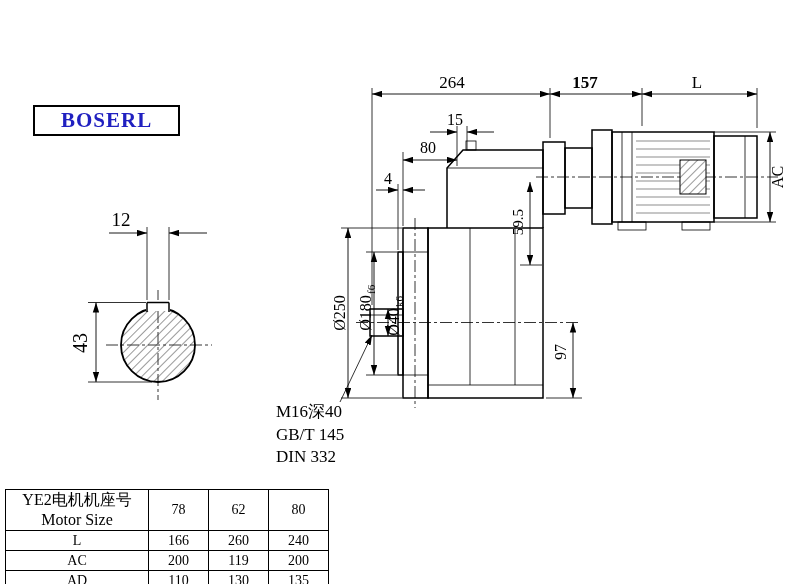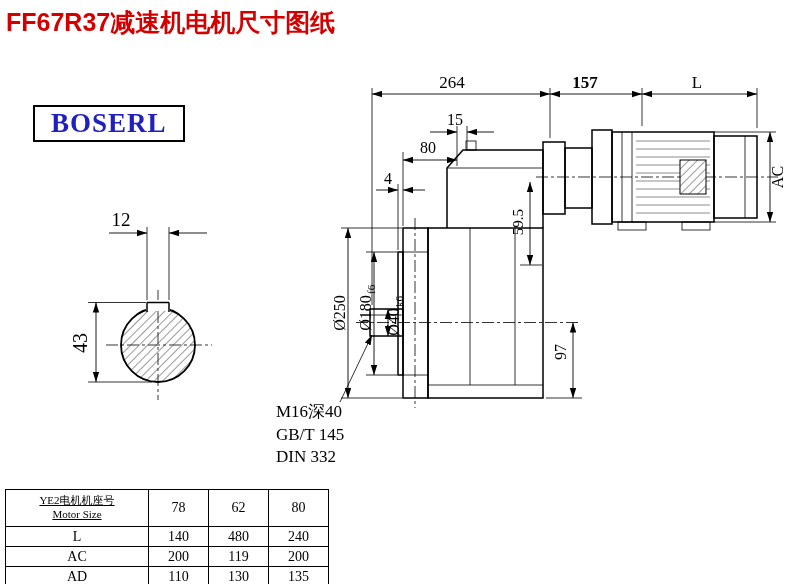--- a/index.html
+++ b/index.html
@@ -1,40 +1,39 @@
 <!DOCTYPE html>
 <html><head>
 <meta charset="utf-8">
 <style>
   html,body{margin:0;padding:0;background:#fff;}
   .page{position:relative;width:800px;height:584px;background:#fff;overflow:hidden;
         font-family:"Liberation Sans",sans-serif;}
   .title{position:absolute;left:6px;top:6px;font-size:25px;font-weight:bold;color:#d40000;
          font-family:"Liberation Sans",sans-serif;}
-  .logo{position:absolute;left:33px;top:105px;border:2px solid #000;padding:1px 16px;
-        color:#2020c0;font-family:"Liberation Serif",serif;font-weight:bold;font-size:27px;
+  .logo{position:absolute;left:33px;top:105px;border:2px solid #000;padding:1px 26px;
+        color:#2020c0;font-family:"Liberation Serif",serif;font-weight:bold;font-size:21px;
         letter-spacing:1px;background:#fff;}
   svg.draw{position:absolute;left:0;top:0;}
   svg.draw text{font-family:"Liberation Serif",serif;fill:#000;}
   .o{fill:none;stroke:#000;stroke-width:1.5;}
   .t{fill:none;stroke:#000;stroke-width:0.8;}
   .dim{fill:none;stroke:#000;stroke-width:0.9;}
   .cl{fill:none;stroke:#000;stroke-width:0.8;stroke-dasharray:12 3 3 3;}
   .fin{stroke:#000;stroke-width:0.6;opacity:0.75;}
   .size-table{position:absolute;left:5px;top:489px;border-collapse:collapse;
               font-family:"Liberation Serif",serif;font-size:14px;color:#000;background:#fff;}
   .size-table td{border:1px solid #000;text-align:center;padding:0 3px;height:19px;min-width:53px;}
-  .size-table td.hc{width:136px;font-size:11px;line-height:1.25;height:36px;text-decoration:underline;}
+  .size-table td.hc{width:136px;font-size:16px;line-height:1.25;height:36px;}
 </style>
 </head>
 <body>
 
 <div class="page">
 
-  <div class="title">FF67R37减速机电机尺寸图纸</div>
   <div class="logo">BOSERL</div>
 
   <svg class="draw" width="800" height="584" viewBox="0 0 800 584">
     <defs>
       <marker id="ae" markerWidth="12" markerHeight="8" refX="10" refY="3.2" orient="auto" markerUnits="userSpaceOnUse">
         <path d="M0,0 L10,3.2 L0,6.4 Z"></path>
       </marker>
       <marker id="as" markerWidth="12" markerHeight="8" refX="0" refY="3.2" orient="auto" markerUnits="userSpaceOnUse">
         <path d="M10,0 L0,3.2 L10,6.4 Z"></path>
       </marker>
@@ -186,22 +185,22 @@
       <td class="hc">
         <div>YE2电机机座号</div>
         <div>Motor Size</div>
       </td>
       <td>78</td>
       <td>62</td>
       <td>80</td>
     </tr>
     <tr>
       <td>L</td>
-      <td>140</td>
-      <td>480</td>
+      <td>166</td>
+      <td>260</td>
       <td>240</td>
     </tr>
     <tr>
       <td>AC</td>
       <td>200</td>
       <td>119</td>
       <td>200</td>
     </tr>
     <tr>
       <td>AD</td>

